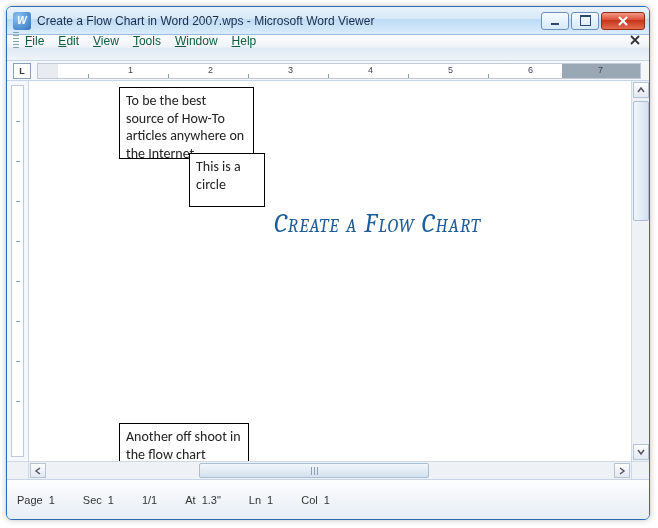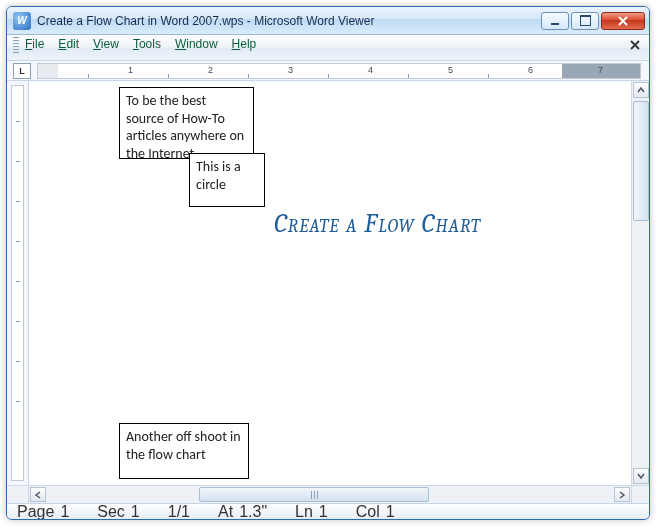--- a/index.html
+++ b/index.html
@@ -7,21 +7,21 @@
   .window { position: absolute; top: 6px; left: 6px; width: 644px; height: 514px; border: 1px solid #2a6bb0; border-radius: 6px; background: #fff; box-shadow: 0 0 6px rgba(0,0,0,.25); overflow: hidden; display: flex; flex-direction: column; }
   .titlebar { height: 28px; background: linear-gradient(#eaf3fc,#d6e8f9 45%,#bedbf4 46%,#d9ecfb); display: flex; align-items: center; padding: 0 4px 0 6px; border-bottom: 1px solid #9bbbdd; }
   .app-icon { width: 18px; height: 18px; border-radius: 3px; background: radial-gradient(circle at 30% 30%,#8fc4f2,#2f72c1); display:flex;align-items:center;justify-content:center;color:#fff;font-size:10px;font-weight:bold;font-style:italic;margin-right:6px; }
   .title-text { color:#1a2b4a; font-size:12px; flex:1; }
   .win-btns { display:flex; gap:0; }
   .wbtn { width:28px; height:18px; border:1px solid #6e8fb6; border-radius:3px; margin-left:2px; display:flex; align-items:center; justify-content:center; font-size:10px; color:#2a4a6e; background:linear-gradient(#f6fbff,#d6e8f9); }
   .wbtn.min::before { content:""; display:block; width:8px; height:2px; background:#2a4a6e; margin-top:6px;}
   .wbtn.max::before { content:""; display:block; width:9px; height:8px; border:1px solid #2a4a6e; border-top-width:2px;}
   .wbtn.close { width:44px; background:linear-gradient(#f39b89,#d94b2e 45%,#c0371c 46%,#e66b4f); border-color:#8e2a17; color:#fff; }
   .wbtn.close svg{width:10px;height:10px;}
-  .toolbar-row { height:26px; background:linear-gradient(#fdfdfd,#eef3f8 48%,#e1ebf5 52%,#eef3f8); border-bottom:1px solid #c7d6e6; display:flex; align-items:flex-start; padding:2px 6px; }
+  .toolbar-row { height:26px; background:linear-gradient(#fdfdfd,#eef3f8 48%,#e1ebf5 52%,#eef3f8); border-bottom:1px solid #c7d6e6; display:flex; align-items:flex-end; padding:12px 6px; }
   .grip { width:6px; height:16px; margin-right:6px; background:repeating-linear-gradient(0deg,#8aa0b8 0 1px,transparent 1px 3px); }
   .menu { display:flex; gap:14px; flex:1; }
   .menu-item { color:#0d5d3d; font-size:12px; }
   .menu-item .ul { text-decoration:underline; }
   .close-doc { width:16px; height:16px; display:flex; align-items:center; justify-content:center; color:#333; cursor:default;}
   .close-doc svg{width:10px;height:10px;}
   .ruler-row { height:20px; background:#f4f7fb; border-bottom:1px solid #c7d6e6; display:flex; align-items:center; }
   .ruler-tab { width:18px; height:16px; margin-left:6px; border:1px solid #8aa0b8; background:#fff; display:flex; align-items:center; justify-content:center; font-size:9px; font-weight:bold; color:#334;}
   .ruler { flex:1; height:16px; margin:0 8px 0 6px; background:#fff; border:1px solid #bfcad6; position:relative; overflow:hidden;}
   .ruler-seg { position:absolute; top:0; bottom:0; background:#e8ebef; }
@@ -42,21 +42,21 @@
   .sc-thumb{position:absolute;left:1px;width:16px;top:20px;height:120px;background:linear-gradient(90deg,#f2f6fb,#d4e1ef);border:1px solid #a9bdd3;border-radius:2px;}
   .hscroll-row{height:18px;display:flex;border-top:1px solid #d0d9e3;}
   .hscroll-pad{width:22px;background:#eef1f5;border-right:1px solid #d0d9e3;}
   .hscroll{flex:1;background:#eef1f5;position:relative;}
   .hsc-btn{position:absolute;top:1px;width:16px;height:15px;background:linear-gradient(#fdfdfd,#e2e9f1);border:1px solid #b6c3d2;display:flex;align-items:center;justify-content:center;}
   .hsc-btn.lf{left:1px;} .hsc-btn.rt{right:1px;}
   .hsc-track{position:absolute;left:170px;right:20px;top:1px;height:15px;}
   .hsc-thumb{position:absolute;left:0;width:230px;top:0;height:15px;background:linear-gradient(#f2f6fb,#d4e1ef);border:1px solid #a9bdd3;border-radius:2px;display:flex;align-items:center;justify-content:center;gap:2px;}
   .hsc-thumb span{width:1px;height:8px;background:#8aa0b8;}
   .corner{width:18px;background:#eef1f5;border-left:1px solid #d0d9e3;}
-  .statusbar{height:16px;background:linear-gradient(#fdfdfd,#e6eef6);border-top:1px solid #c7d6e6;display:flex;align-items:center;padding:0 10px;gap:28px;font-size:16px;color:#333;}
+  .statusbar{height:40px;background:linear-gradient(#fdfdfd,#e6eef6);border-top:1px solid #c7d6e6;display:flex;align-items:center;padding:0 10px;gap:28px;font-size:11px;color:#333;}
   .statusbar .seg{display:flex;gap:6px;}
   .shape{position:absolute;border:1px solid #000;background:#fff;padding:4px 6px;font-family:Calibri,"Segoe UI",sans-serif;font-size:14px;line-height:1.25;color:#222;}
   .doc-title{position:absolute;font-family:"Cambria","Georgia",serif;font-variant:small-caps;color:#1f5d98;font-size:26px;letter-spacing:1px;}
   .arrow{width:8px;height:8px;}
 </style>
 </head>
 <body>
 
 <div class="window">
 

